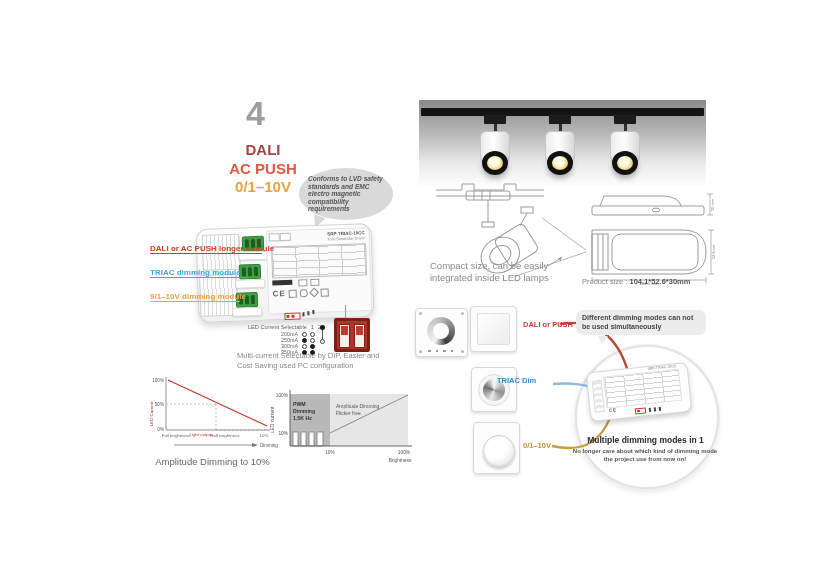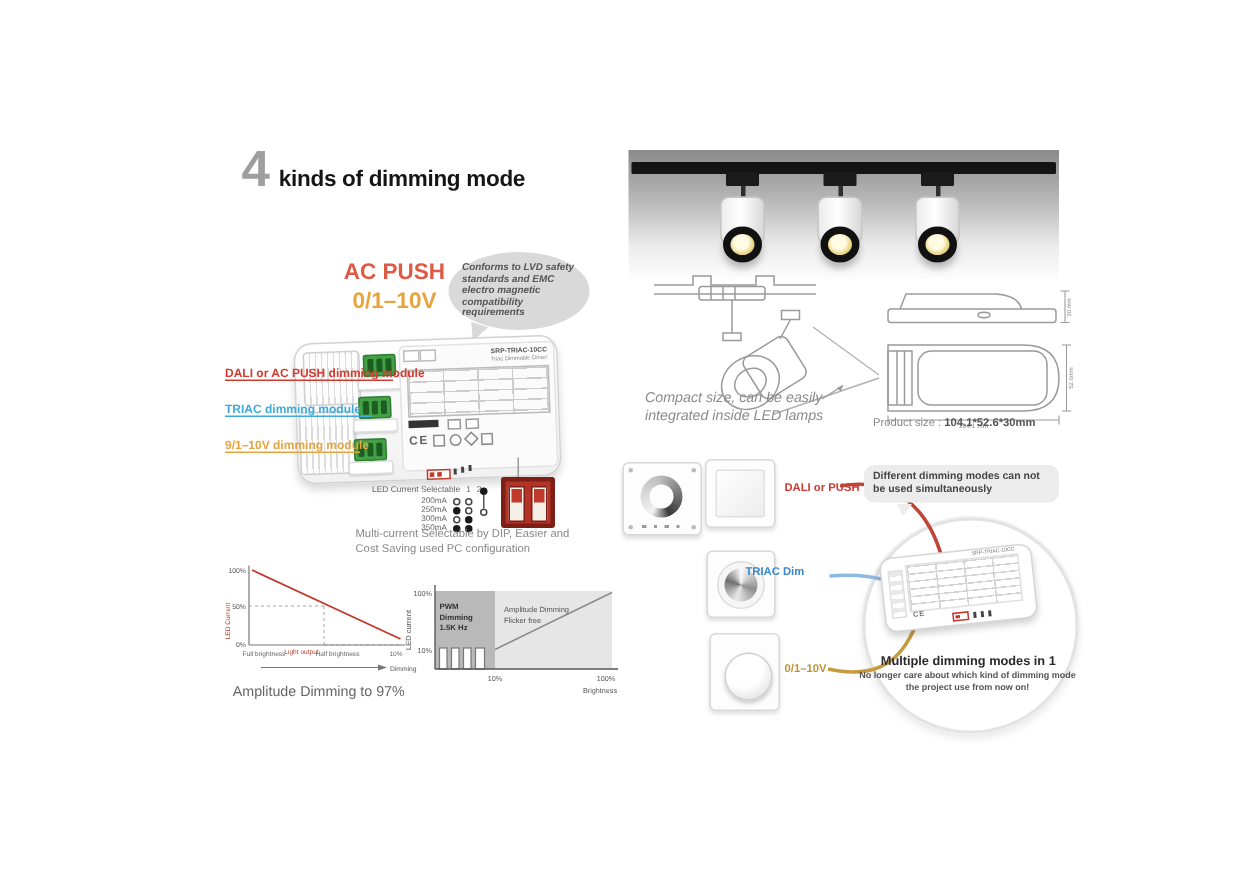--- a/index.html
+++ b/index.html
@@ -5,21 +5,21 @@
   html,body{margin:0;padding:0;background:#fff;}
   #canvas{position:relative;width:830px;height:584px;background:#ffffff;overflow:hidden;
           font-family:"Liberation Sans",sans-serif;color:#333;}
   .abs{position:absolute;}
   
   .title-row{left:148px;top:96px;width:215px;display:flex;justify-content:center;align-items:baseline;gap:6px;}
   .title-big{font-size:34px;font-weight:bold;color:#9e9e9e;line-height:34px;}
   .title-mid{font-size:15px;font-weight:bold;color:#151515;letter-spacing:-0.2px;}
   
   .modes{left:193px;top:141px;width:140px;text-align:center;font-weight:bold;font-size:15px;line-height:18.5px;}
-  .m0{color:#a94442;}.m1{color:#dd5a45;margin-top:32px;}.m2{color:#56b7dc;}.m3{color:#e8a33d;}
+  .m0{color:#a94442;}.m1{color:#dd5a45;}.m2{color:#56b7dc;}.m3{color:#e8a33d;}
   
   .bubble{left:299px;top:168px;width:94px;height:52px;background:#d9d9d9;border-radius:50%;
           display:flex;align-items:center;justify-content:center;text-align:left;}
   .bubble-txt{font-size:6.6px;font-weight:bold;font-style:italic;color:#555;line-height:7.6px;width:76px;}
   .bubble-tail{left:312px;top:216px;width:0;height:0;border-left:5px solid transparent;
                border-right:7px solid transparent;border-top:12px solid #d9d9d9;transform:rotate(18deg);}
   
   .driver{left:197px;top:226px;width:176px;height:94px;transform:rotate(-2deg);}
   .drv-body{position:absolute;inset:0;background:linear-gradient(180deg,#ffffff,#f1f1f1);
             border:1px solid #d2d2d2;border-radius:12px;box-shadow:0 4px 6px rgba(0,0,0,0.15);}
@@ -80,21 +80,21 @@
   .track{position:absolute;left:2px;top:8px;right:2px;height:8px;background:#141414;border-radius:1px;}
   .light{position:absolute;width:34px;top:15px;display:flex;flex-direction:column;align-items:center;}
   .lt-mount{width:22px;height:9px;background:#1b1b1b;border-radius:1px;}
   .lt-stem{width:3px;height:7px;background:#2e2e2e;}
   .lt-body{width:30px;height:34px;background:linear-gradient(90deg,#ececec,#ffffff 45%,#d8d8d8);
            border:1px solid #c6c6c6;border-radius:6px 6px 9px 9px;box-sizing:border-box;}
   .lt-lens{width:26px;height:24px;margin-top:-14px;border-radius:50%;border:5px solid #111;box-sizing:border-box;
            background:radial-gradient(circle at 45% 40%,#fffbe4 0 38%,#ecd98a 62%,#b9a34f 100%);
            box-shadow:0 4px 5px rgba(0,0,0,0.25);}
   
-  .compact-note{left:430px;top:260px;width:122px;font-size:9.5px;color:#8a8a8a;line-height:12px;font-style:italic;}
+  .compact-note{left:430px;top:260px;width:122px;font-size:9.5px;color:#8a8a8a;line-height:12px;}
   .product-size{left:582px;top:277px;font-size:7.5px;color:#888;}
   .product-size b{color:#555;}
   
   .panel{background:#fdfdfd;border:1px solid #d8d8d8;border-radius:4px;box-shadow:0 2px 3px rgba(0,0,0,0.12);}
   .screw{position:absolute;width:3px;height:3px;border-radius:50%;background:#bbb;}
   .tp-ring{position:absolute;left:11px;top:8px;width:28px;height:28px;border-radius:50%;
            background:conic-gradient(from 210deg,#f2f2f2,#bdbdbd 40%,#3a3a3a 85%,#f2f2f2);}
   .tp-ring::after{content:"";position:absolute;left:6px;top:6px;width:16px;height:16px;border-radius:50%;background:#fdfdfd;}
   .tp-dots{position:absolute;left:12px;bottom:4px;display:flex;gap:5px;}
   .tp-dots i{width:2.5px;height:2.5px;background:#9a9a9a;display:block;}
@@ -132,24 +132,24 @@
   .wires{z-index:5;pointer-events:none;}
   svg text{font-family:"Liberation Sans",sans-serif;}
 </style>
 </head>
 <body>
 
 <div id="canvas">
 
   <div class="abs title-row">
     <span class="title-big">4</span>
-    <span class="title-mid">kinds of dimming mode</span>
   </div>
 
   <div class="abs modes">
+    <div class="m0">DALI</div>
     <div class="m1">AC PUSH</div>
     <div class="m3">0/1–10V</div>
   </div>
 
   <div class="abs bubble">
     <div class="bubble-txt">Conforms to LVD safety standards and EMC electro magnetic compatibility requirements</div>
   </div>
   <div class="abs bubble-tail"></div>
 
   <div class="abs driver">
@@ -195,21 +195,21 @@
     </div>
     <div class="dipmini">
         <i></i>
         <i></i>
       </div>
     <span class="bmark" style="left:104px;top:87px;"></span>
     <span class="bmark" style="left:109px;top:86px;"></span>
     <span class="bmark" style="left:114px;top:85px;"></span>
   </div>
 
-  <div class="abs modlbl l-red" style="left:150px;top:244px;">DALI or AC PUSH dimming module</div>
+  <div class="abs modlbl l-red" style="left:150px;top:244px;">DALI or AC PUSH longer module</div>
   <div class="abs hairline bg-red" style="left:150px;top:253px;width:112px;"></div>
   <div class="abs modlbl l-blue" style="left:150px;top:268px;">TRIAC dimming module</div>
   <div class="abs hairline bg-blue" style="left:150px;top:277px;width:98px;"></div>
   <div class="abs modlbl l-gold" style="left:150px;top:292px;">9/1–10V dimming module</div>
   <div class="abs hairline bg-gold" style="left:150px;top:301px;width:90px;"></div>
 
   <div class="abs pointer-line"></div>
   <div class="abs ct-head">
     <span>LED Current Selectable</span>
     <span>1</span>
@@ -264,21 +264,21 @@
     <text x="18" y="59" text-anchor="end" font-size="4.6" fill="#555">0%</text>
     <text x="7" y="42" font-size="4.4" fill="#c0392b" transform="rotate(-90 7 42)" text-anchor="middle">LED Current</text>
     <text x="30" y="65" text-anchor="middle" font-size="4.4" fill="#666">Full brightness</text>
     <text x="55" y="64" text-anchor="middle" font-size="4.4" fill="#c0392b">Light output</text>
     <text x="79" y="65" text-anchor="middle" font-size="4.4" fill="#666">Half brightness</text>
     <text x="118" y="65" text-anchor="middle" font-size="4.4" fill="#666">10%</text>
     <line x1="28" y1="73" x2="106" y2="73" stroke="#777" stroke-width="0.8"></line>
     <polygon points="106,71 112,73 106,75" fill="#777"></polygon>
     <text x="114" y="75" font-size="4.5" fill="#555">Dimming</text>
   </svg>
-  <div class="abs chart-caption">Amplitude Dimming to 97%</div>
+  <div class="abs chart-caption">Amplitude Dimming to 10%</div>
 
   <svg class="abs" style="left:266px;top:386px;" width="150" height="92" viewBox="0 0 150 92">
     <rect x="24" y="8" width="40" height="52" fill="#b9b9b9"></rect>
     <rect x="64" y="8" width="78" height="52" fill="#e6e6e6"></rect>
     <g stroke="#777" stroke-width="0.8" fill="#fff">
       <rect x="27" y="46" width="5" height="14"></rect>
         <rect x="35" y="46" width="5" height="14"></rect>
       <rect x="43" y="46" width="5" height="14"></rect>
         <rect x="51" y="46" width="6" height="14"></rect>
     </g>

